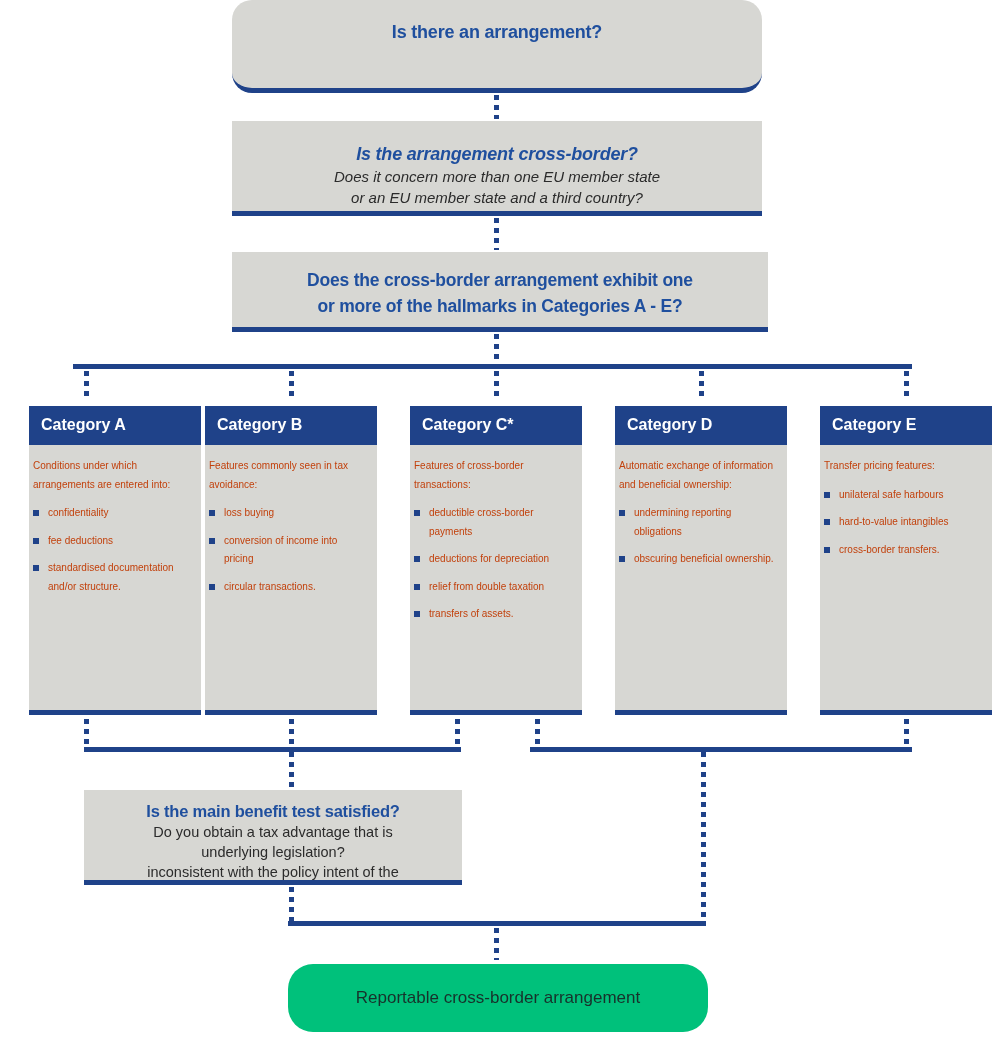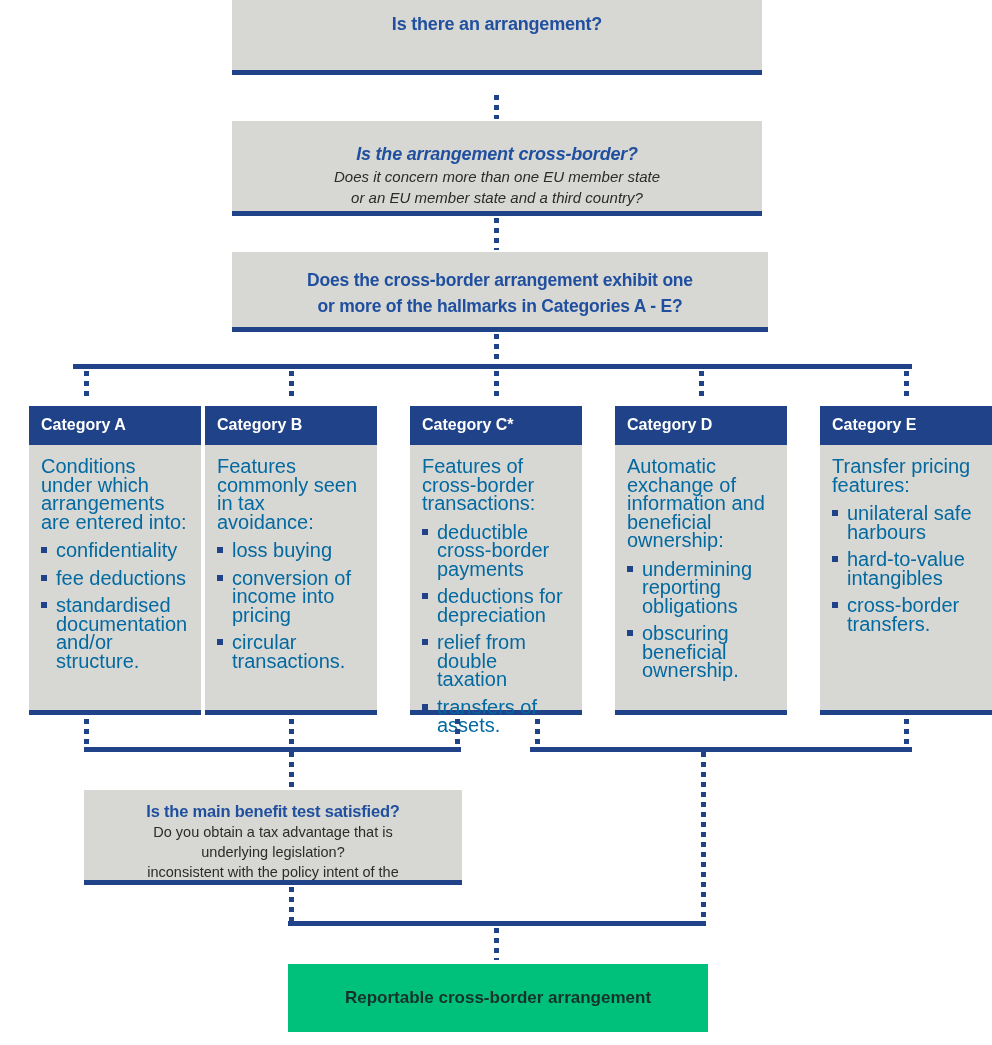--- a/index.html
+++ b/index.html
@@ -35,21 +35,21 @@
     font-size: 18px;
     line-height: 24px;
     letter-spacing: -0.2px;
   }
   .qbox .q-sub {
     color: #2b2b2b;
     font-size: 15px;
     line-height: 21px;
   }
 
-  #box-arrangement { left: 232px; top: 0px; width: 530px; height: 75px; padding-top: 12px; }
+  #box-arrangement { left: 232px; top: 0px; width: 530px; height: 93px; padding-top: 20px; border-radius: 20px; }
   #box-crossborder { left: 232px; top: 121px; width: 530px; height: 95px; padding-top: 21px; font-style: italic; }
   #box-hallmarks   { left: 232px; top: 252px; width: 536px; height: 80px; padding-top: 15px; }
   #box-mbt         { left: 84px;  top: 790px; width: 378px; height: 95px; padding-top: 10px; }
 
   #box-hallmarks .q-title { font-size: 17.5px; line-height: 26px; }
   #box-mbt .q-title { font-size: 16.5px; line-height: 22px; }
   #box-mbt .q-sub { font-size: 14.5px; line-height: 20px; }
 
   
   .cat {
@@ -63,24 +63,24 @@
   }
   .cat .cat-head {
     background: #1f4289;
     color: #ffffff;
     font-weight: bold;
     font-size: 16px;
     line-height: 18px;
     padding: 10px 0 11px 12px;
   }
   .cat .cat-body {
-    padding: 12px 10px 0 12px;
-    font-size: 20px;
+    padding: 12px 10px 0 4px;
+    font-size: 10px;
     line-height: 18.5px;
-    color: #0369a1;
+    color: #c2410c;
   }
   .cat .cat-intro { margin: 0 0 10px 0; }
   .cat ul {
     margin: 0;
     padding: 0;
     list-style: none;
   }
   .cat li {
     position: relative;
     padding-left: 15px;
@@ -105,26 +105,27 @@
 
   
   #box-result {
     position: absolute;
     left: 288px;
     top: 964px;
     width: 420px;
     height: 68px;
     background: #00c17b;
     color: #17312b;
-    font-weight: bold;
+    font-weight: normal;
     font-size: 17px;
     display: flex;
     align-items: center;
     justify-content: center;
     box-sizing: border-box;
+    border-radius: 25px;
   }
 
   
   .hbar {
     position: absolute;
     height: 5px;
     background: #1f4289;
   }
   .vdot {
     position: absolute;

